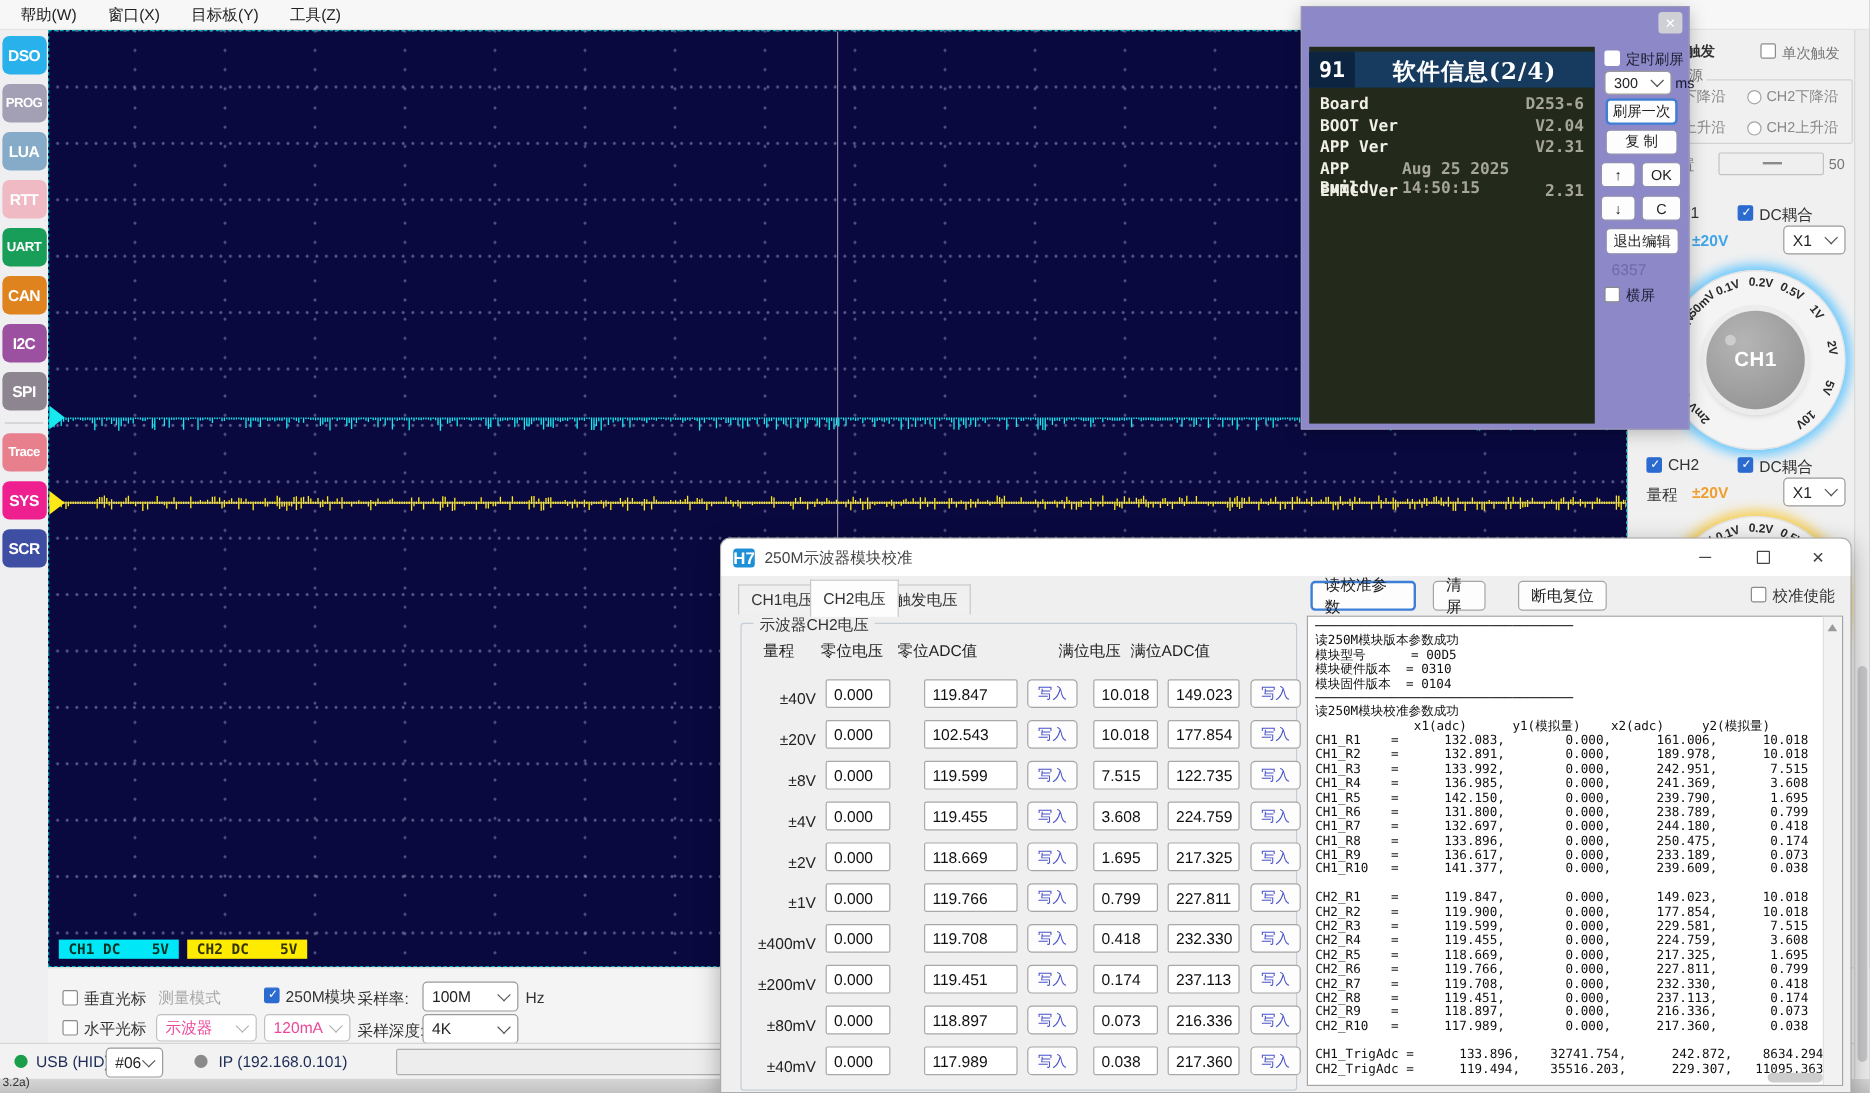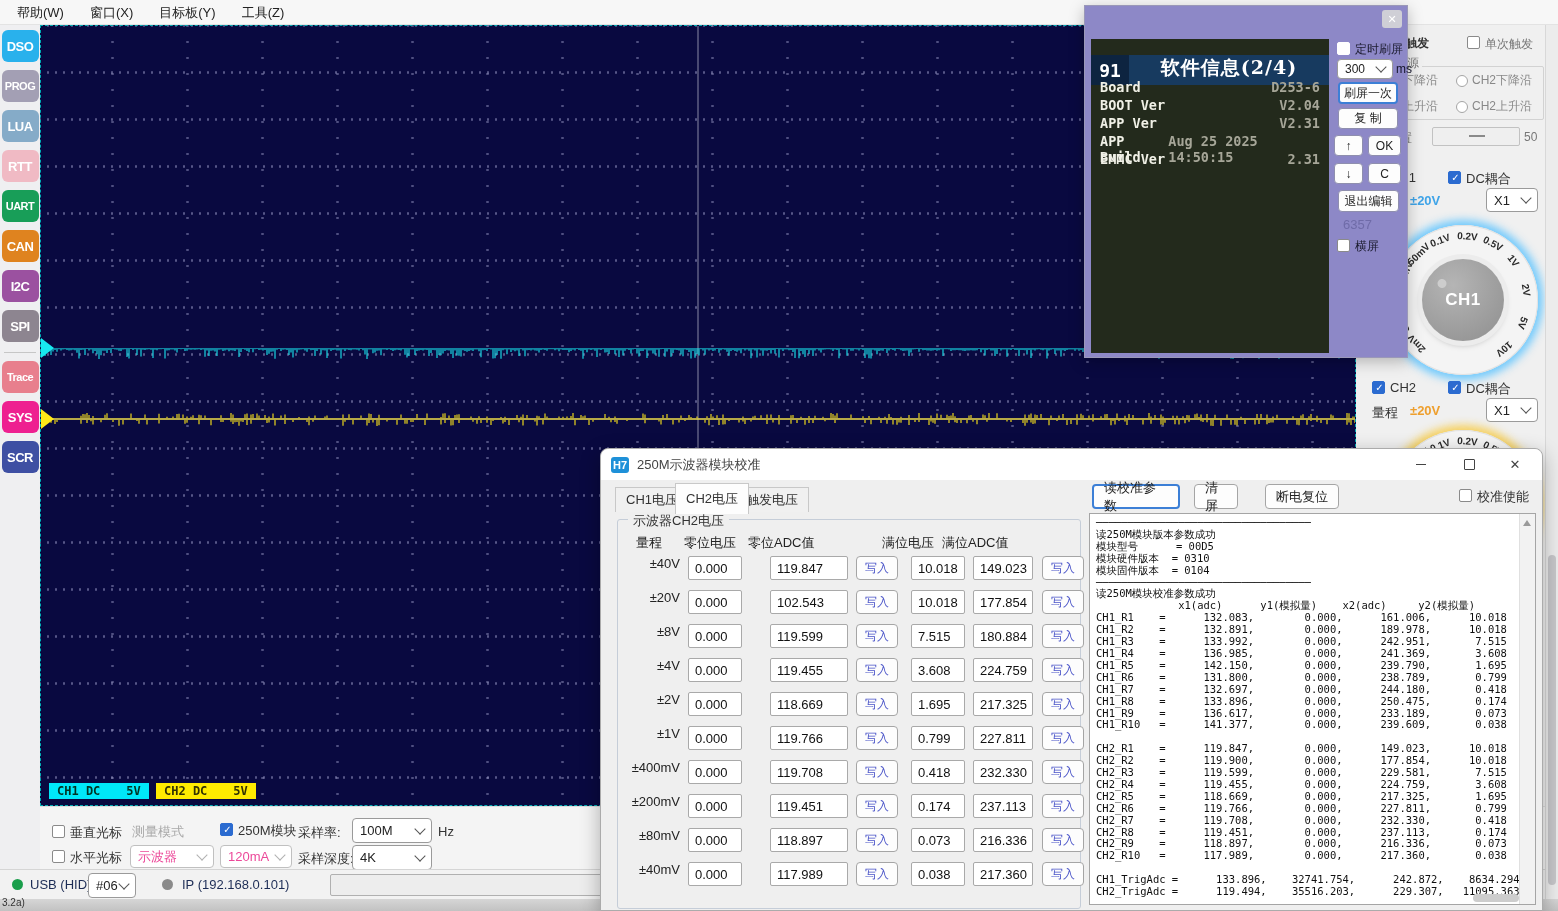--- a/index.html
+++ b/index.html
@@ -64,52 +64,52 @@
       background:#cdcdcd;transform:rotate(128deg) translateY(26px)}
   .ktick{position:absolute;left:50%;top:50%;font-size:10px;font-weight:bold;color:#2a2a2a;white-space:nowrap}
   
   #shotwin{left:1084px;top:5px;width:324px;height:353px;background:#8d88c7;border:1px solid #9a98b8;box-sizing:border-box;
            box-shadow:0 4px 14px rgba(0,0,0,.25);z-index:30}
   #shotwin .titlebar{position:absolute;left:0;top:0;right:0;height:26px;background:#f6f6f9;display:flex;align-items:center;
            padding:0 8px;font-size:13px;color:#333;box-sizing:border-box}
   #shot-close{position:absolute;right:5px;top:4px;width:20px;height:18px;background:#cfcfd6;border-radius:3px;
            color:#fff;font-size:11px;display:flex;align-items:center;justify-content:center}
   #screen{position:absolute;left:6px;top:33px;width:238px;height:314px;background:#232a1c}
-  #screen .hdr{position:absolute;left:0;top:16px;right:0;height:30px;background:#173a5f;display:flex;align-items:flex-start}
+  #screen .hdr{position:absolute;left:0;top:4px;right:0;height:30px;background:#173a5f;display:flex;align-items:flex-end}
   #screen .pageno{width:38px;height:30px;background:#0d2440;color:#fff;font-family:"DejaVu Sans Mono",monospace;
       font-size:18px;font-weight:bold;display:flex;align-items:center;justify-content:center}
   #screen .ptitle{flex:1;text-align:center;color:#fff;font-weight:bold;font-size:19px;letter-spacing:1px;
       font-family:"DejaVu Serif",serif}
   .scr-row{position:absolute;left:9px;right:9px;height:18px;font-family:"DejaVu Sans Mono",monospace;font-size:13.5px;
       font-weight:bold;display:flex;justify-content:space-between}
   .scr-k{color:#f0f0e6}.scr-v{color:#a6a698}
   .sw-btn{position:absolute;background:#fdfdfd;border:1px solid #8f8fae;border-radius:4px;font-size:12px;color:#222;
       display:flex;align-items:center;justify-content:center;box-sizing:border-box}
   .sw-btn.primary{border:2px solid #3c7fd6}
   .sw-lbl{position:absolute;font-size:12px;color:#1c1c30;white-space:nowrap}
   
   #dlg{left:600px;top:448px;width:943px;height:463px;background:#efefef;border:1px solid #ababab;border-radius:8px 8px 0 0;
        box-shadow:0 6px 20px rgba(0,0,0,.3);z-index:20;box-sizing:border-box}
   #dlg .titlebar{position:absolute;left:0;top:0;right:0;height:31px;background:#fff;border-radius:8px 8px 0 0;
        display:flex;align-items:center;padding:0 10px;box-sizing:border-box}
-  #dlg-icon{width:18px;height:16px;background:#1e90d8;color:#fff;border-radius:3px;font-size:11px;font-weight:bold;
+  #dlg-icon{width:18px;height:16px;background:#1e90d8;color:#fff;border-radius:3px;font-size:14px;font-weight:bold;
        display:flex;align-items:center;justify-content:center;margin-right:8px}
   #dlg-title{font-size:13px;color:#444}
   .win-btn{position:absolute;top:0;width:42px;height:31px;display:flex;align-items:center;justify-content:center}
   .glyph-min{width:10px;height:1px;background:#444}
   .glyph-max{width:9px;height:9px;border:1px solid #444;border-radius:1px}
   .glyph-close{color:#444;font-size:13px;line-height:13px}
   .tab{position:absolute;top:38px;height:24px;padding:0 10px;border:1px solid #c8c8c8;border-bottom:none;background:#f0f0f0;
        font-size:13px;color:#333;display:flex;align-items:center}
   .tab.active{top:34px;height:30px;background:#fdfdfd;z-index:2}
   #grp{position:absolute;left:16px;top:70px;width:462px;height:388px;border:1px solid #c5cdd8;border-radius:3px}
   #grp-title{position:absolute;left:10px;top:-8px;background:#efefef;padding:0 5px;font-size:13px;color:#333}
   .colhdr{position:absolute;top:14px;font-size:13px;color:#222;white-space:nowrap}
   #cal-rows{position:absolute;left:0;top:36px;right:0}
-  .cal-row{display:flex;align-items:flex-start;height:34px;padding-left:4px}
+  .cal-row{display:flex;align-items:flex-end;height:34px;padding-left:4px}
   .cr-range{width:58px;text-align:right;padding-right:8px;font-size:13px;color:#222;flex:none}
   .cr-box{height:24px;border:1px solid #a9a9a9;background:#fff;font-size:13px;line-height:24px;padding-left:6px;
       border-radius:2px;box-sizing:border-box;flex:none;color:#111}
   .w1{width:54px;margin-right:28px}.w2{width:78px;margin-right:8px}.w3{width:54px;margin-right:8px}.w4{width:60px;margin-right:9px}
   .cr-btn{width:42px;height:24px;background:#fdfdfd;border:1px solid #a5a5a5;border-radius:4px;color:#4a54c8;font-size:12px;
       display:flex;align-items:center;justify-content:center;box-sizing:border-box;flex:none;margin-right:13px}
   .dlg-btn{position:absolute;top:35px;height:25px;background:#fdfdfd;border:1px solid #a5a5a5;border-radius:4px;
       font-size:13px;color:#222;display:flex;align-items:center;justify-content:center;box-sizing:border-box;padding:0 10px}
   .dlg-btn.primary{border:2px solid #3c7fd6}
   #logbox{position:absolute;left:488px;top:64px;width:447px;height:392px;background:#fff;border:1px solid #a5a5a5;box-sizing:border-box}
@@ -355,21 +355,21 @@
             <div class="cr-box w3">10.018</div>
             <div class="cr-box w4">177.854</div>
             <div class="cr-btn" style="margin-right: 0px;">写入</div>
           </div>
           <div class="cal-row">
             <span class="cr-range">±8V</span>
             <div class="cr-box w1">0.000</div>
             <div class="cr-box w2">119.599</div>
             <div class="cr-btn">写入</div>
             <div class="cr-box w3">7.515</div>
-            <div class="cr-box w4">180.884</div>
+            <div class="cr-box w4">122.735</div>
             <div class="cr-btn" style="margin-right: 0px;">写入</div>
           </div>
           <div class="cal-row">
             <span class="cr-range">±4V</span>
             <div class="cr-box w1">0.000</div>
             <div class="cr-box w2">119.455</div>
             <div class="cr-btn">写入</div>
             <div class="cr-box w3">3.608</div>
             <div class="cr-box w4">224.759</div>
             <div class="cr-btn" style="margin-right: 0px;">写入</div>

